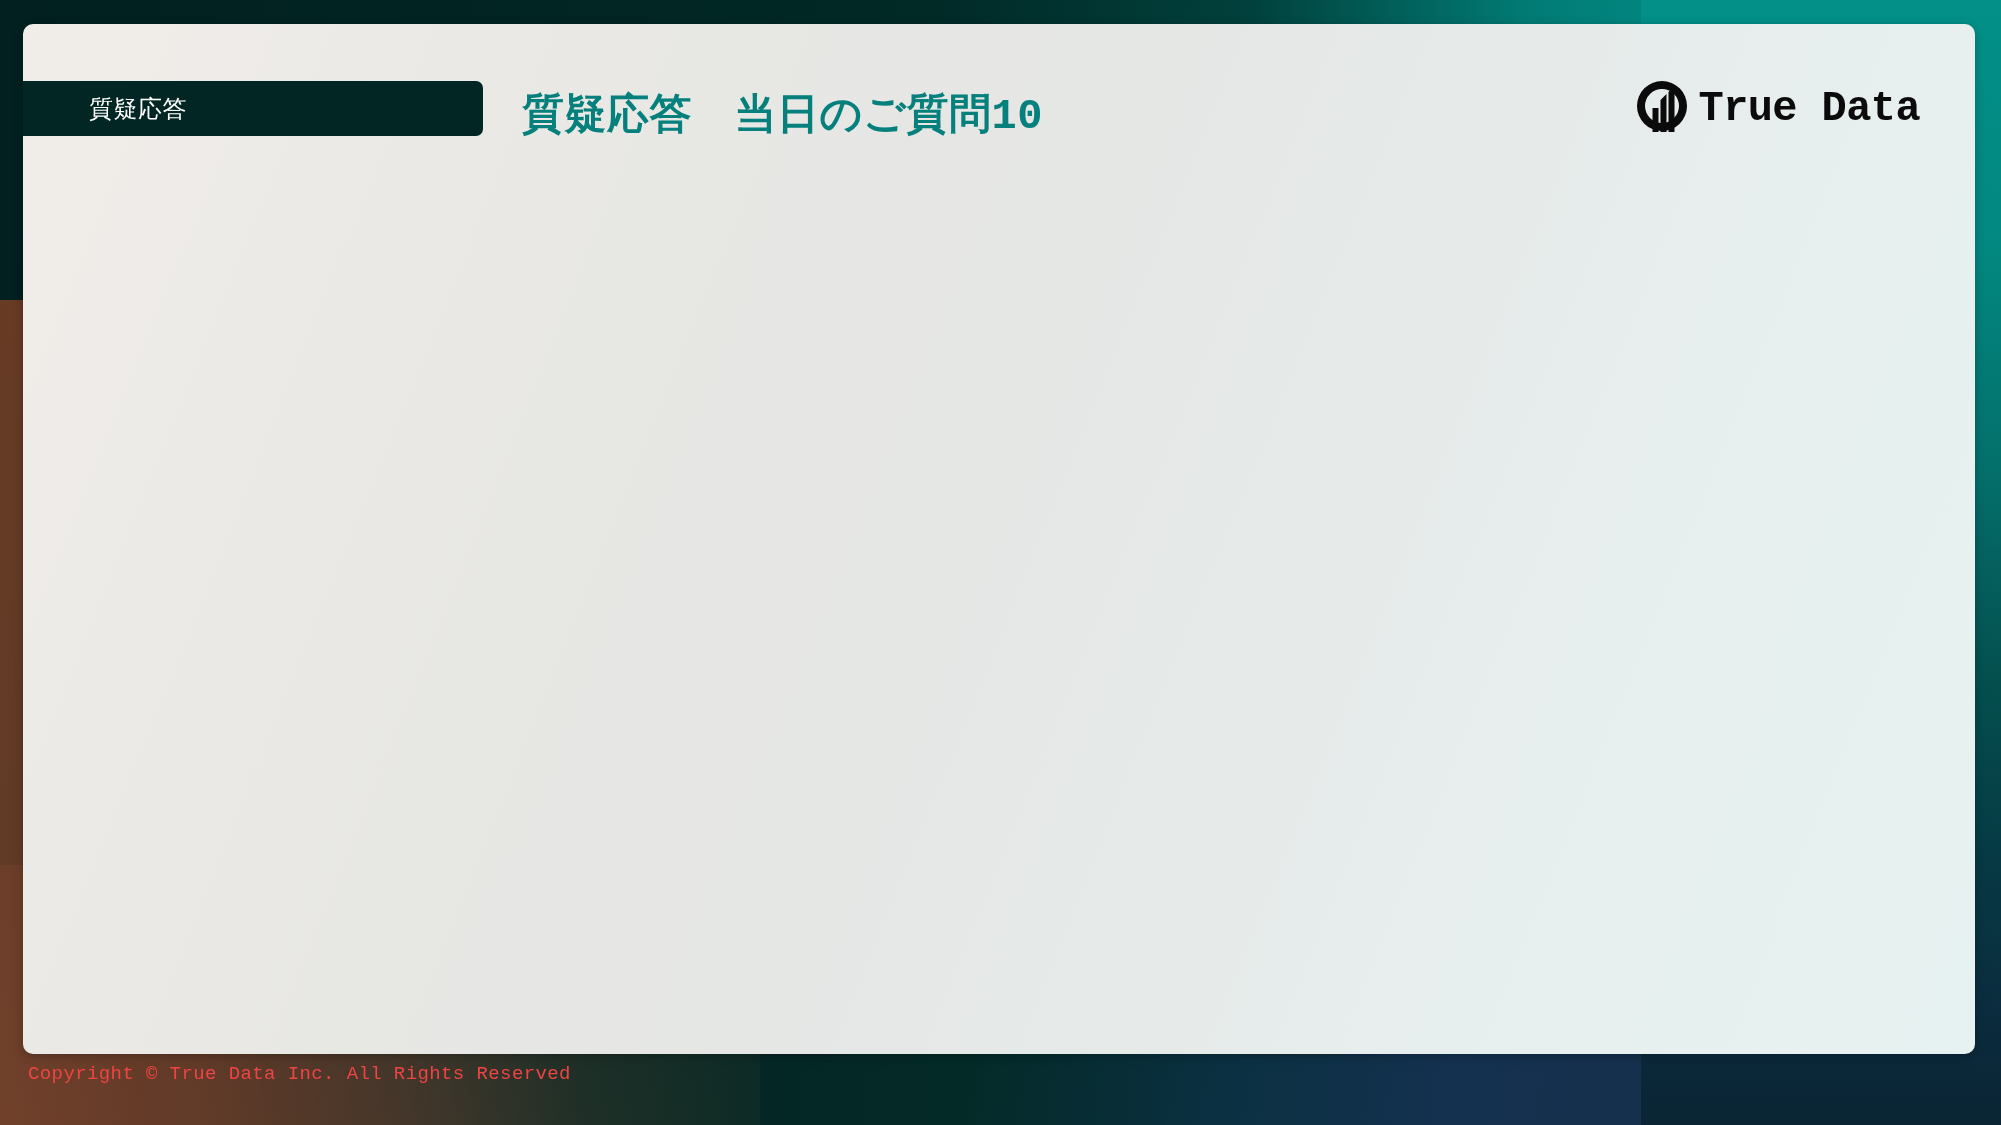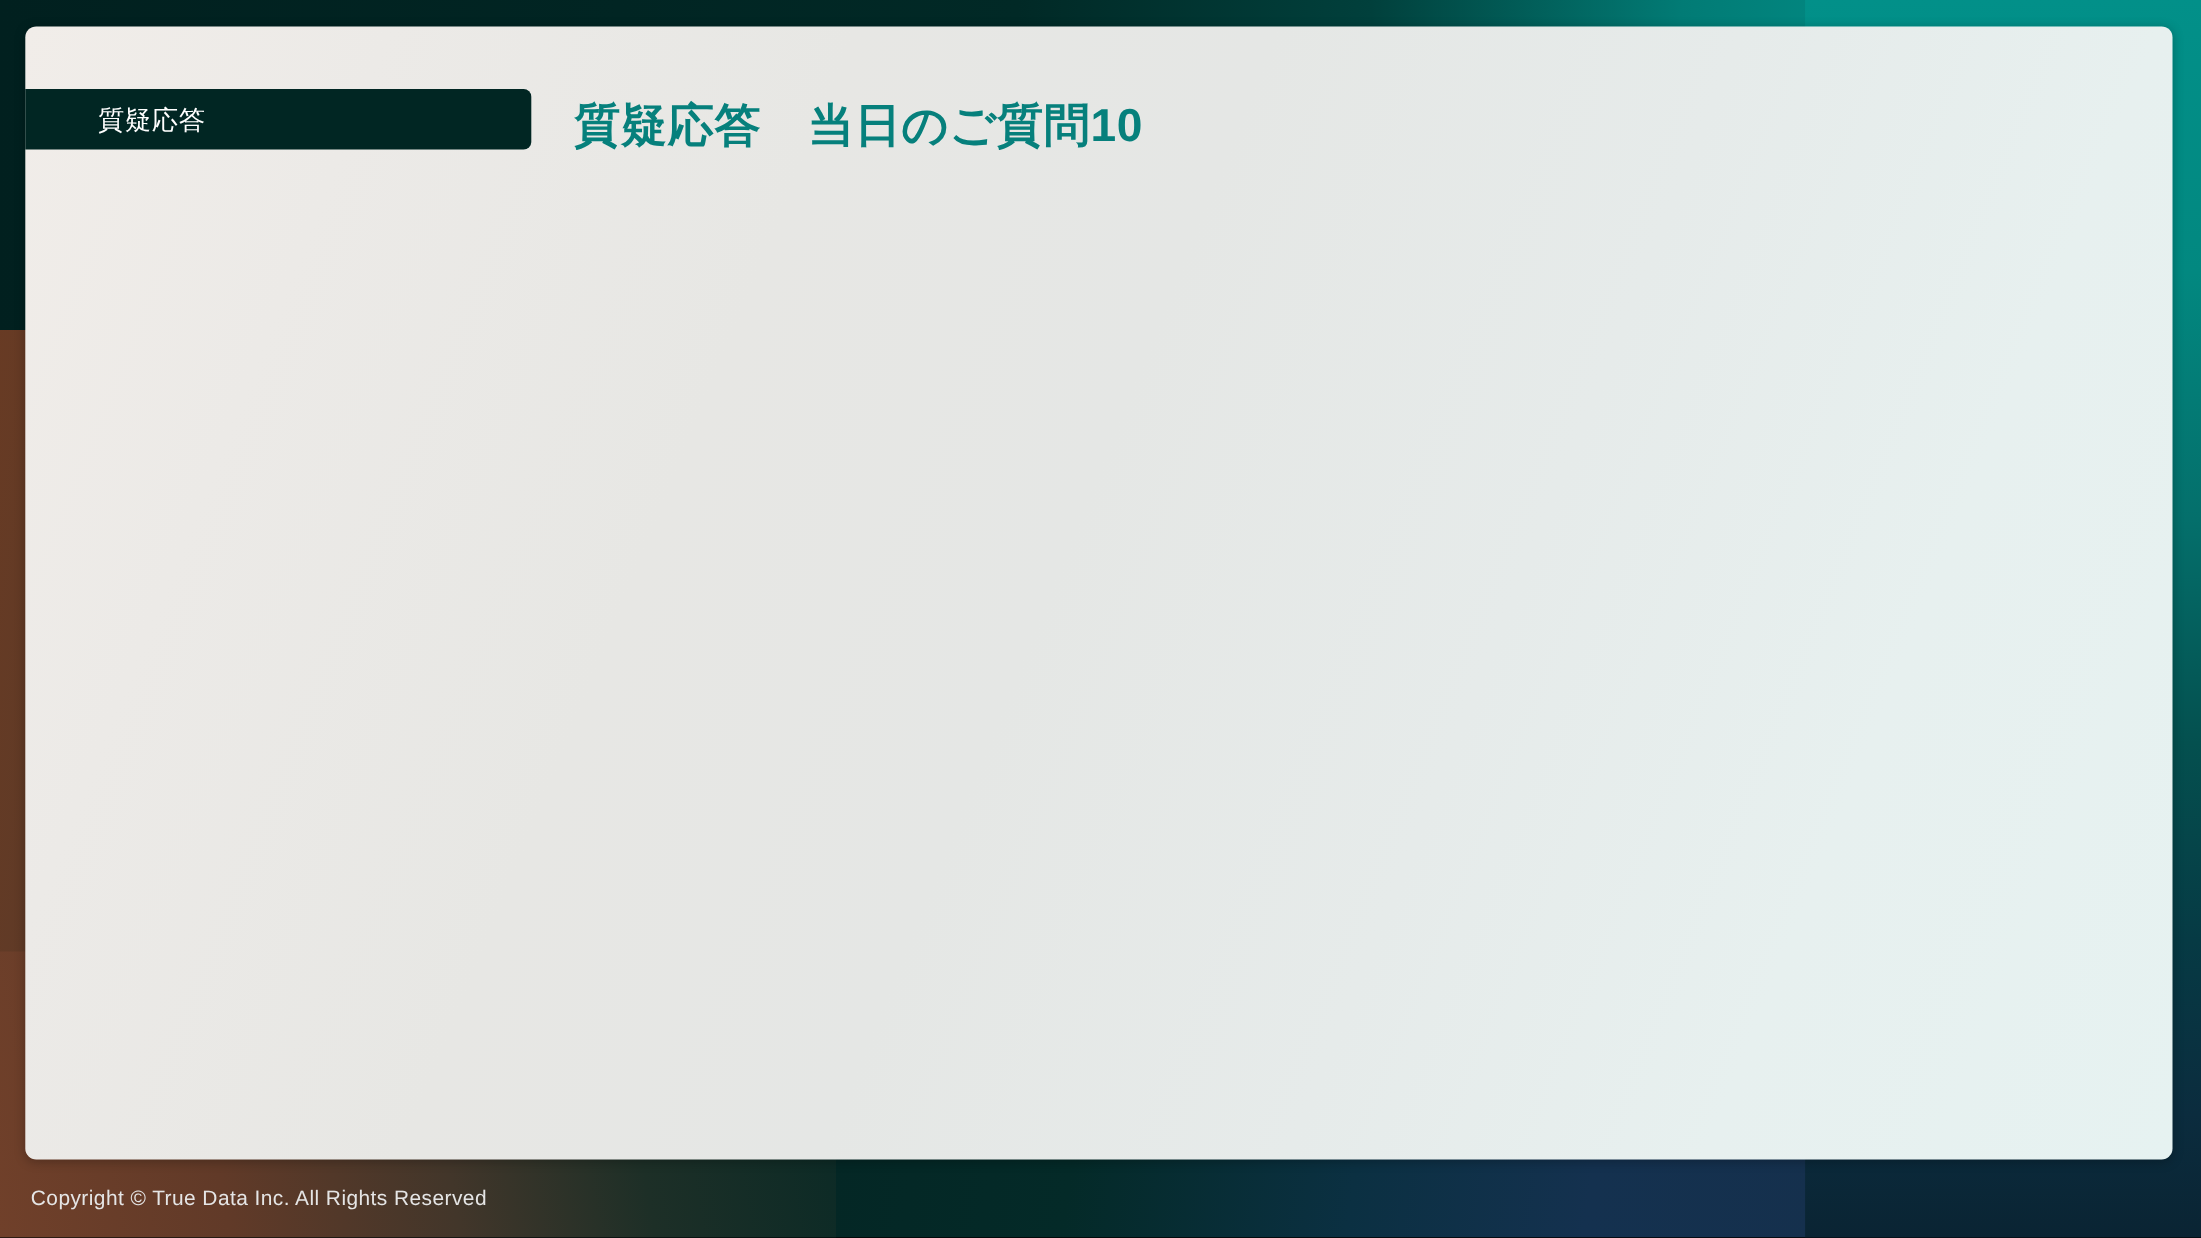--- a/index.html
+++ b/index.html
@@ -6,21 +6,21 @@
     margin: 0;
     padding: 0;
     background: #000;
   }
 
   .stage {
     position: relative;
     width: 2001px;
     height: 1125px;
     overflow: hidden;
-    font-family: Liberation Sans, sans-serif;
+    font-family: Liberation Mono, monospace;
   }
 
   
   .backdrop {
     position: absolute;
     inset: 0;
     background:
       linear-gradient(98deg,
         #6b3b23 0%,
         #5a3a28 10%,
@@ -165,22 +165,22 @@
     line-height: 1.46;
     letter-spacing: 1px;
     font-weight: normal;
   }
   .question-line { display: block; white-space: nowrap; }
 
   
   .footer {
     position: absolute;
     left: 28px;
-    bottom: 24px;
-    color: #e5e5e5;
+    bottom: 40px;
+    color: #ef4444;
     font-size: 19px;
     letter-spacing: 0.4px;
     white-space: nowrap;
   }
 </style>
 </head>
 <body>
 
 <div class="stage">
 
@@ -192,20 +192,31 @@
   <div class="slide">
 
     <div class="header">
 
       <div class="section-badge">
         <span class="section-badge-label">質疑応答</span>
       </div>
 
       <div class="slide-title">質疑応答　当日のご質問10</div>
 
+      <div class="logo">
+        <span class="logo-mark">
+          <svg width="56" height="56" viewBox="0 0 56 56" aria-hidden="true">
+            <path d="M28 3 A25 25 0 1 0 28 53 A25 25 0 1 0 28 3 Z M28 11 A17 17 0 1 1 28 45 A17 17 0 1 1 28 11 Z" fill="#0b0b0b" fill-rule="evenodd"></path>
+            <rect x="18.5" y="30" width="6" height="24" fill="#0b0b0b"></rect>
+            <polygon points="26.5,22 32.5,16 32.5,54 26.5,54" fill="#0b0b0b"></polygon>
+            <polygon points="34.5,14 40.5,8 40.5,54 34.5,54" fill="#0b0b0b"></polygon>
+          </svg>
+        </span>
+        <span class="logo-word">True Data</span>
+      </div>
     </div>
 
     <div class="question">
     </div>
 
   </div>
 
   <div class="footer">Copyright © True Data Inc. All Rights Reserved</div>
 
 </div>

